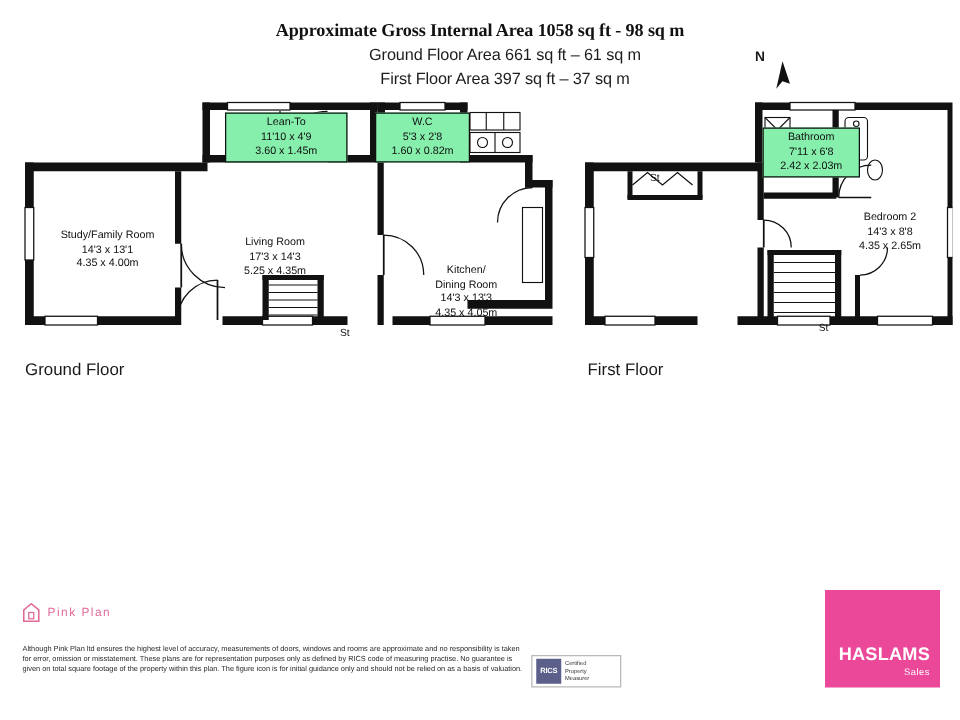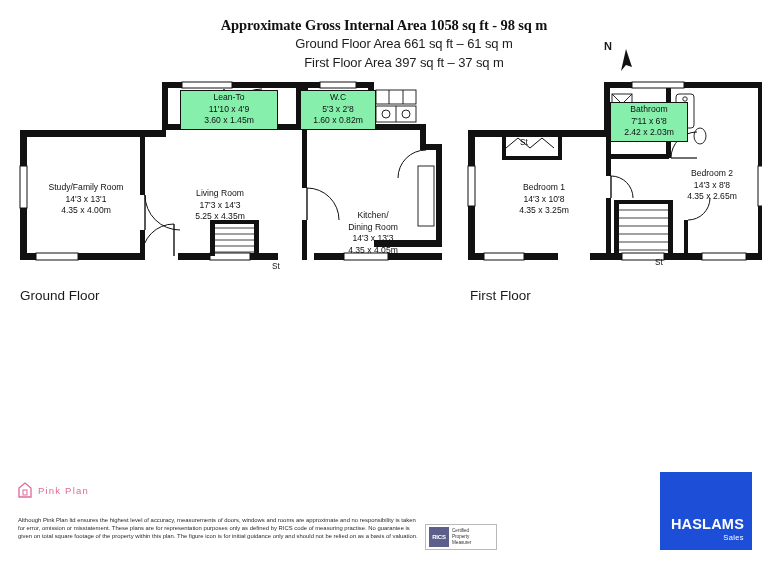--- a/index.html
+++ b/index.html
@@ -70,21 +70,21 @@
   }
   .rics-badge .rics-mark {
     width: 20px; height: 20px; background: #5b5f8a; color: #fff;
     font-size: 6px; display: flex; align-items: center; justify-content: center;
     font-weight: bold; letter-spacing: -0.2px;
   }
   .rics-badge .rics-lines { font-size: 4.6px; line-height: 6px; color: #333; }
 
   .agent-box {
     position: absolute; left: 660px; top: 472px; width: 92px; height: 78px;
-    background: #1d4ed8; color: #fff;
+    background: #ec4899; color: #fff;
     display: flex; flex-direction: column; align-items: flex-end; justify-content: flex-end;
     padding: 0 8px 8px 0;
   }
   .agent-box .agent-name { font-size: 14.5px; font-weight: bold; letter-spacing: 0.2px; }
   .agent-box .agent-sub { font-size: 7.5px; letter-spacing: 0.4px; margin-top: 1px; }
 </style>
 </head>
 <body>
 
 <div class="sheet">
@@ -302,25 +302,20 @@
         <rect x="214" y="24" width="18" height="34" rx="3"></rect>
         <circle cx="223" cy="29" r="2.2"></circle>
         <rect x="150" y="24" width="20" height="20"></rect>
         <line x1="150" y1="24" x2="170" y2="44"></line>
         <line x1="170" y1="24" x2="150" y2="44"></line>
         <ellipse cx="238" cy="66" rx="6" ry="8"></ellipse>
       </g>
 
     </svg>
 
-    <div class="room-label" style="left: 32px; top: 112px; width: 100px;">
-      <div class="rn">Bedroom 1</div>
-      <div class="rd">14'3 x 10'8</div>
-      <div class="rd">4.35 x 3.25m</div>
-    </div>
 
     <div class="room-label" style="left: 200px; top: 98px; width: 100px;">
       <div class="rn">Bedroom 2</div>
       <div class="rd">14'3 x 8'8</div>
       <div class="rd">4.35 x 2.65m</div>
     </div>
 
     <div class="boxed" style="left: 148px; top: 32px; width: 78px;">
       <div>Bathroom</div>
       <div>7'11 x 6'8</div>

